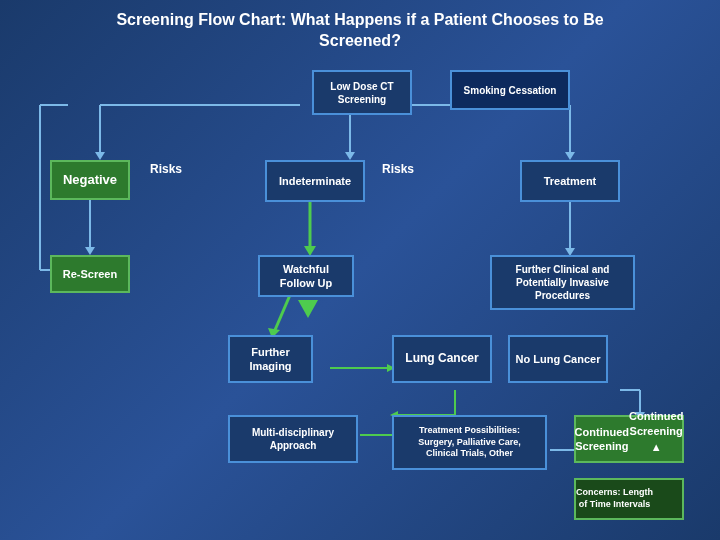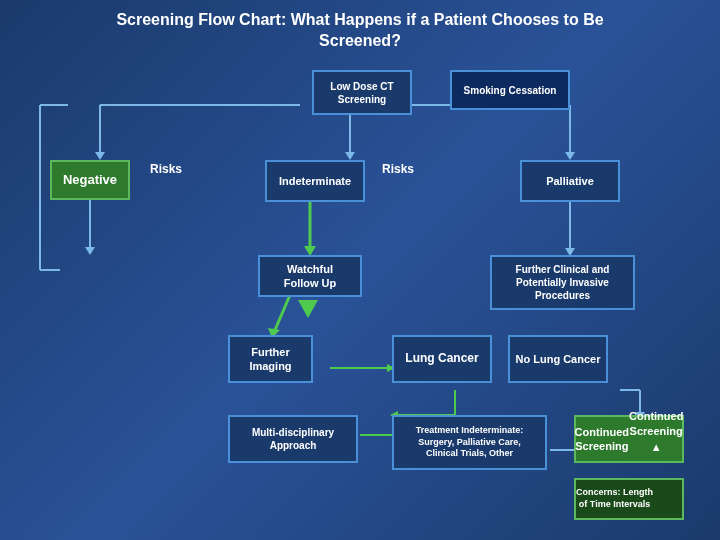--- a/index.html
+++ b/index.html
@@ -166,25 +166,28 @@
 
   <div class="box" style="left:265px; top:160px; width:100px; height:42px;">
     <span>Indeterminate</span>
   </div>
 
   <div class="label-risks" style="left:382px; top:162px; font-size:12px; color:white; font-weight:bold;">
     <span>Risks</span>
   </div>
 
   <div class="box" style="left:520px; top:160px; width:100px; height:42px;">
-    <span>Palliative</span>
-  </div>
-
-
-  <div class="box" style="left:258px; top:255px; width:104px; height:42px;">
+    <span>Treatment</span>
+  </div>
+
+  <div class="box box-green" style="left:50px; top:255px; width:80px; height:38px;">
+    <span>Re-Screen</span>
+  </div>
+
+  <div class="box" style="left:258px; top:255px; width:96px; height:42px;">
     <span style="white-space:pre-line;">Watchful
 Follow Up</span>
   </div>
 
   <div class="box" style="left:490px; top:255px; width:145px; height:55px; font-size:10px;">
     <span style="white-space:pre-line;">Further Clinical and
 Potentially Invasive
 Procedures</span>
   </div>
 
@@ -200,21 +203,21 @@
   <div class="box" style="left:392px; top:335px; width:100px; height:48px; font-size:12px;">
     <span>Lung Cancer</span>
   </div>
 
   <div class="box" style="left:228px; top:415px; width:130px; height:48px; font-size:10px;">
     <span style="white-space:pre-line;">Multi-disciplinary
 Approach</span>
   </div>
 
   <div class="box" style="left:392px; top:415px; width:155px; height:55px; font-size:9px;">
-    <span style="white-space:pre-line;">Treatment Indeterminate:
+    <span style="white-space:pre-line;">Treatment Possibilities:
 Surgery, Palliative Care,
 Clinical Trials, Other</span>
   </div>
 
   <div class="box box-green" style="left:574px; top:415px; width:110px; height:48px; font-size:11px;">
     <span style="white-space:pre-line; display:flex; flex-direction:column; align-items:center;">Continued
 Screening</span>
     <div style="white-space:pre-line; text-align:center; font-size:11px; font-weight:bold;">Continued<br>Screening
       <div style="margin-top:2px;">▲</div>
     </div>

